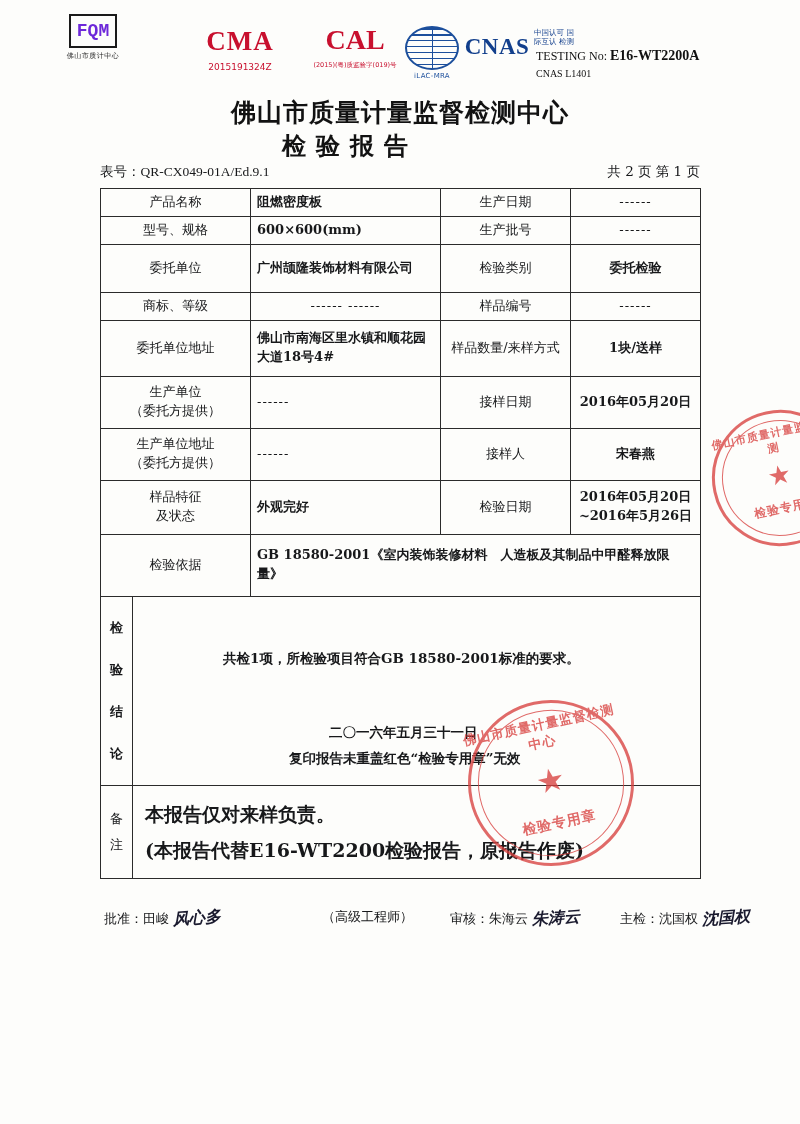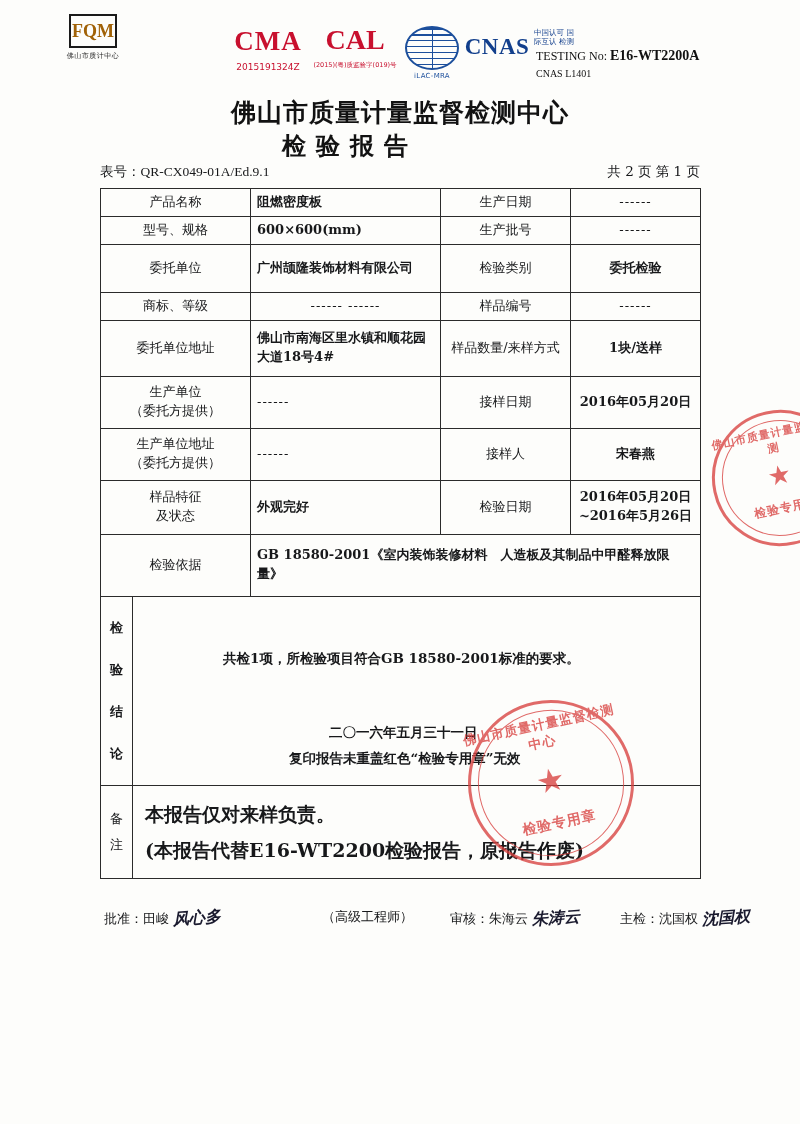--- a/index.html
+++ b/index.html
@@ -39,38 +39,38 @@
   .fqm {
     left: 58px;
     top: 2px;
     width: 70px;
   }
   .fqm-box {
     width: 44px;
     height: 30px;
     margin: 0 auto;
     border: 2px solid #1a1a1a;
-    font-family: Liberation Serif, serif;
+    font-family: Liberation Mono, monospace;
     font-weight: bold;
     font-size: 18px;
     line-height: 30px;
     letter-spacing: 0px;
-    color: #a16207;
+    color: #6d28d9;
   }
   .fqm-cap {
     font-family: "DejaVu Sans", sans-serif;
     font-size: 7px;
     color: #222;
     margin-top: 3px;
     letter-spacing: 0.5px;
   }
 
   
   .cma {
-    left: 220px;
+    left: 192px;
     top: 14px;
     width: 96px;
   }
   .cma-mark {
     color: #c8102e;
     font-family: "Liberation Serif", serif;
     font-weight: bold;
     font-size: 27px;
     letter-spacing: 1px;
     line-height: 30px;

